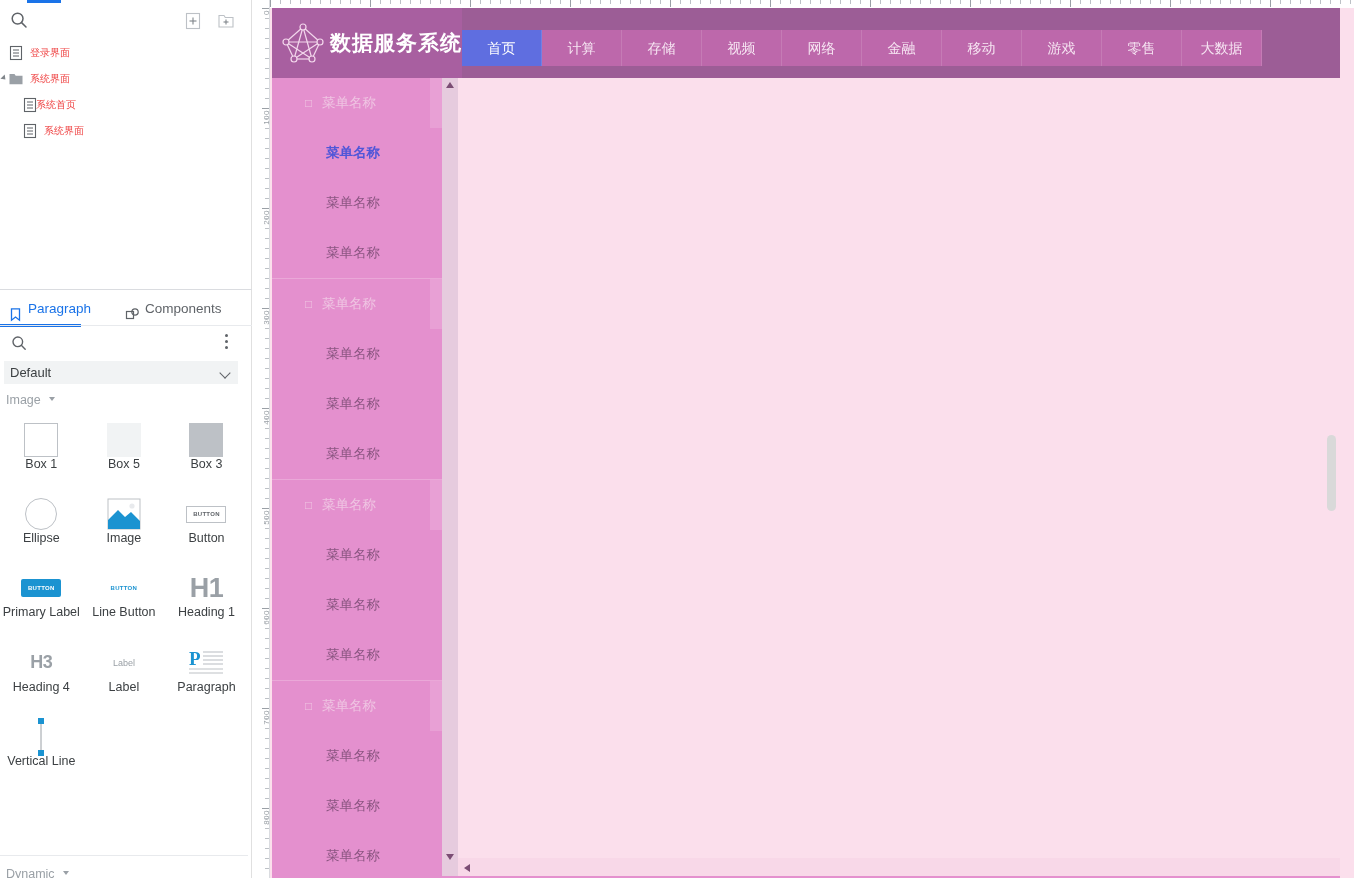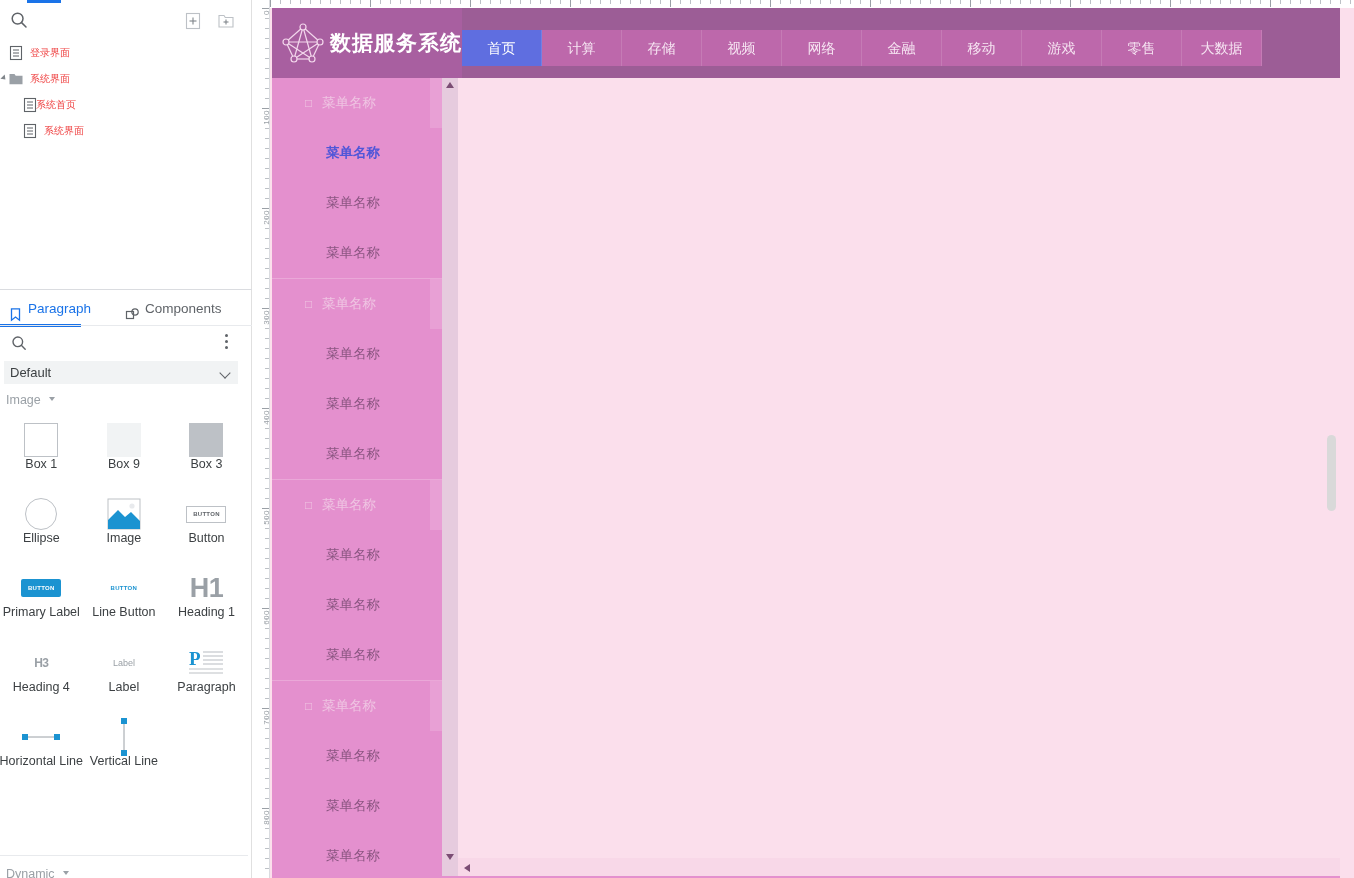--- a/index.html
+++ b/index.html
@@ -413,21 +413,21 @@
         <div class="lib-item">
           <div class="li-art">
             <div class="sw-box sw-box1"></div>
           </div>
           <div class="li-label">Box 1</div>
         </div>
         <div class="lib-item">
           <div class="li-art">
             <div class="sw-box sw-box2"></div>
           </div>
-          <div class="li-label">Box 9</div>
+          <div class="li-label">Box 5</div>
         </div>
         <div class="lib-item">
           <div class="li-art">
             <div class="sw-box sw-box3"></div>
           </div>
           <div class="li-label">Box 3</div>
         </div>
         <div class="lib-item">
           <div class="li-art">
             <div class="sw-ellipse"></div>
@@ -463,21 +463,21 @@
           <div class="li-label">Line Button</div>
         </div>
         <div class="lib-item">
           <div class="li-art">
             <div class="sw-h" style="font-size:27px">H1</div>
           </div>
           <div class="li-label">Heading 1</div>
         </div>
         <div class="lib-item">
           <div class="li-art">
-            <div class="sw-h" style="font-size:12px">H3</div>
+            <div class="sw-h" style="font-size:18px">H3</div>
           </div>
           <div class="li-label">Heading 4</div>
         </div>
         <div class="lib-item">
           <div class="li-art">
             <div class="sw-label">Label</div>
           </div>
           <div class="li-label">Label</div>
         </div>
         <div class="lib-item">
@@ -488,30 +488,20 @@
                 <line x1="15" y1="4" x2="35" y2="4"></line>
                 <line x1="15" y1="8" x2="35" y2="8"></line>
                 <line x1="15" y1="12" x2="35" y2="12"></line>
                 <line x1="15" y1="16" x2="35" y2="16"></line>
                 <line x1="1" y1="21" x2="35" y2="21"></line>
                 <line x1="1" y1="25" x2="35" y2="25"></line>
               </g>
             </svg>
           </div>
           <div class="li-label">Paragraph</div>
-        </div>
-        <div class="lib-item">
-          <div class="li-art">
-            <svg width="42" height="14" viewBox="0 0 42 14">
-              <line x1="5" y1="7" x2="37" y2="7" stroke="#9aa0a6" stroke-width="1"></line>
-              <rect x="2" y="4" width="6" height="6" fill="#1b93d1"></rect>
-              <rect x="34" y="4" width="6" height="6" fill="#1b93d1"></rect>
-            </svg>
-          </div>
-          <div class="li-label">Horizontal Line</div>
         </div>
         <div class="lib-item">
           <div class="li-art">
             <svg width="14" height="40" viewBox="0 0 14 40">
               <line x1="7" y1="4" x2="7" y2="36" stroke="#9aa0a6" stroke-width="1"></line>
               <rect x="4" y="1" width="6" height="6" fill="#1b93d1"></rect>
               <rect x="4" y="33" width="6" height="6" fill="#1b93d1"></rect>
             </svg>
           </div>
           <div class="li-label">Vertical Line</div>

